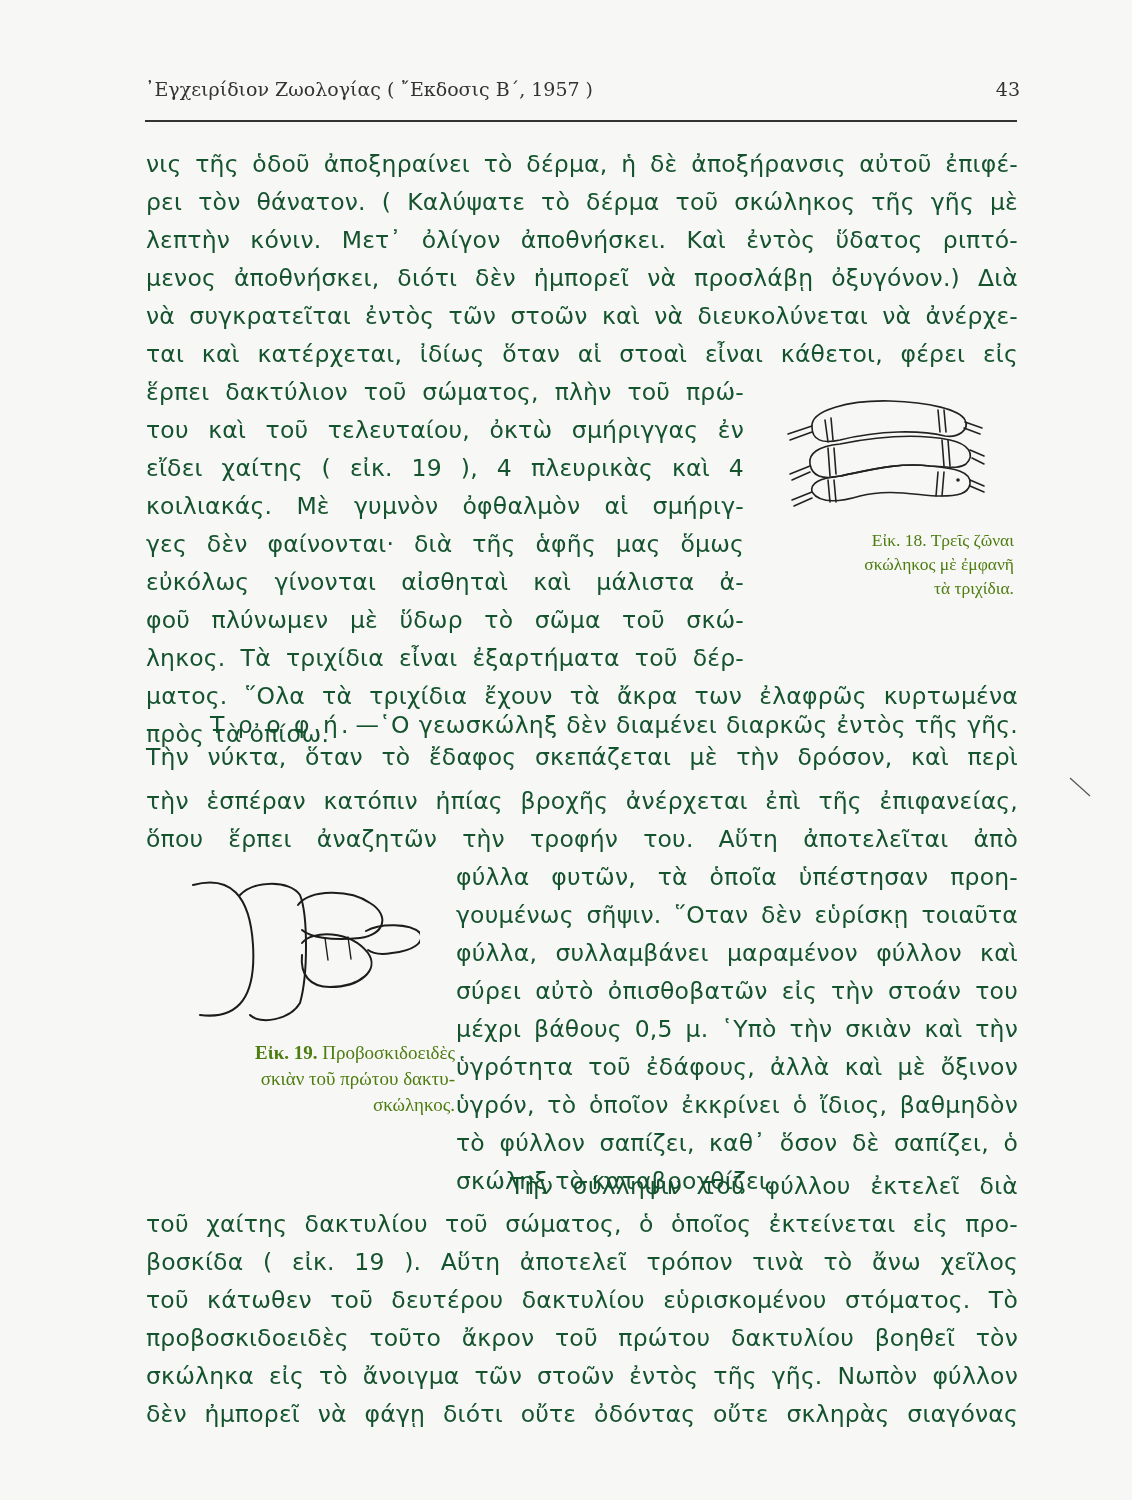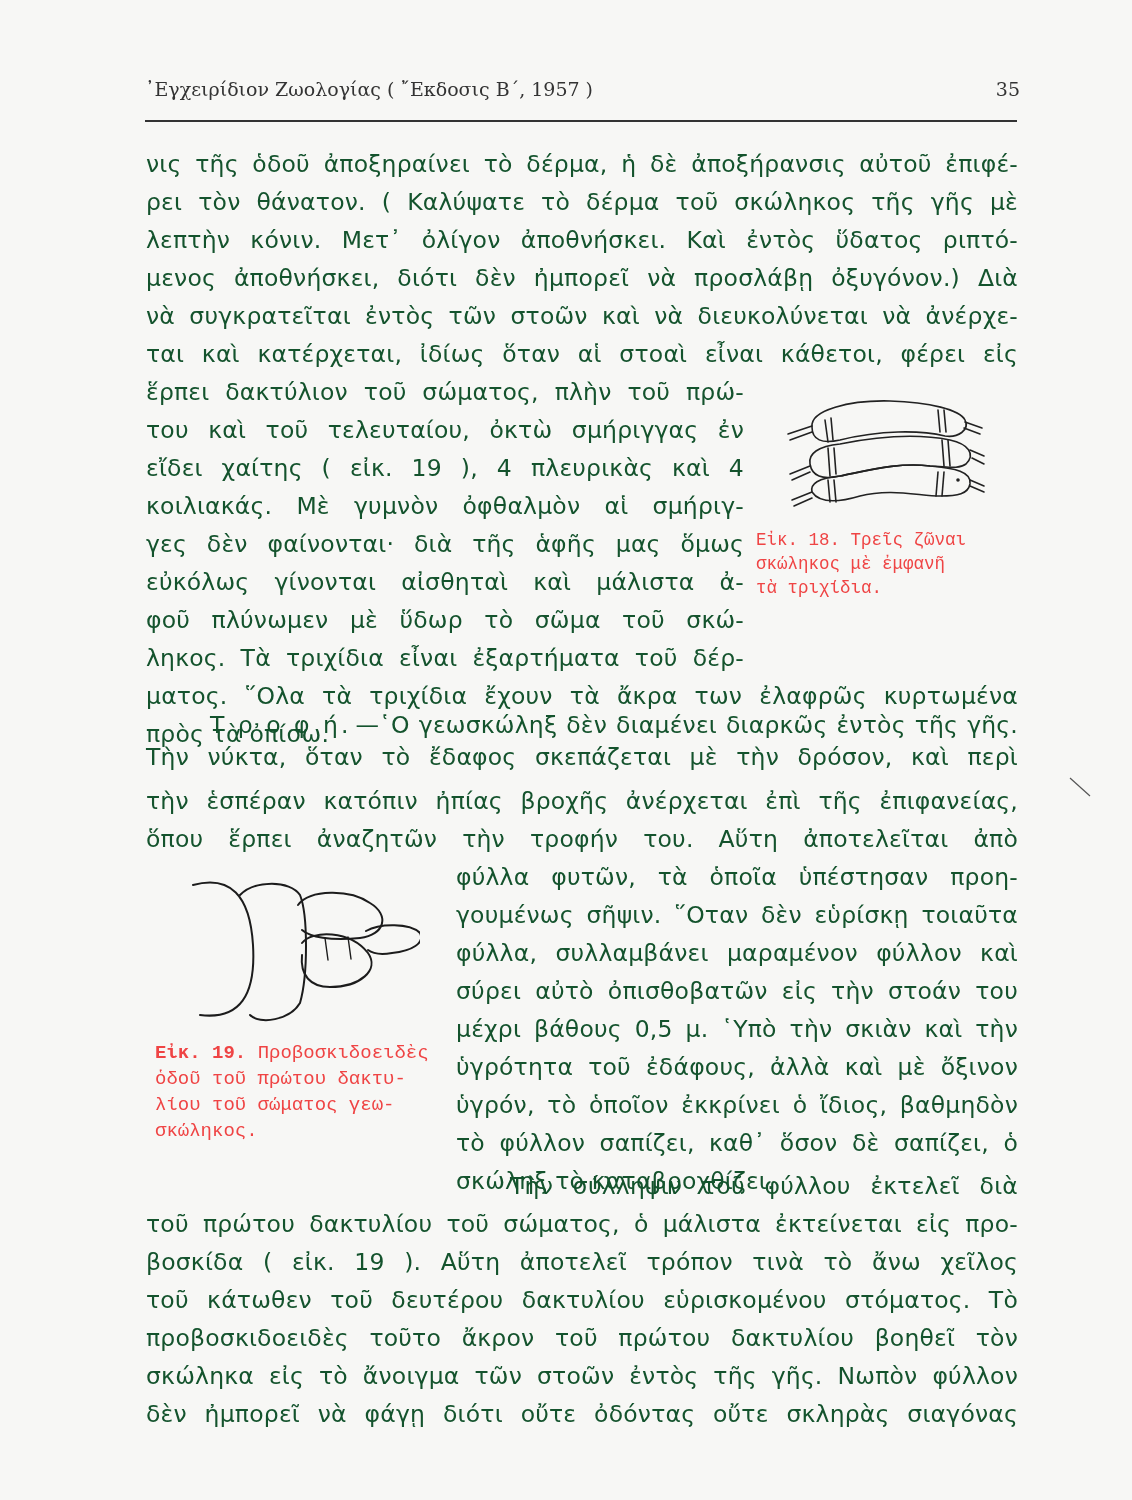--- a/index.html
+++ b/index.html
@@ -29,36 +29,36 @@
     white-space: nowrap;
     color: #14532d;
     text-align: justify;
     text-align-last: justify;
   }
   .full { left: 146px; width: 872px; }
   .left { left: 146px; width: 606px; }
   .right { left: 456px; width: 562px; }
   .caption {
     position: absolute;
-    font-family: Liberation Mono, monospace;
+    font-family: Liberation Serif, serif;
     font-size: 17.5px;
-    color: #ef4444;
-    text-align: left;
+    color: #4d7c0f;
+    text-align: right;
     line-height: 24px;
   }
   .caption .lbl { font-weight: bold; }
   .fig { position: absolute; }
   .mark { position: absolute; }
 </style>
 </head>
 <body>
 
 <div class="header">
   <span class="title">᾿Εγχειρίδιον Ζωολογίας ( ῎Εκδοσις Β΄, 1957 )</span>
-  <span class="pageno">35</span>
+  <span class="pageno">43</span>
 </div>
 <div class="rule"></div>
 
 <div class="line full" style="top:150px">νις τῆς ὁδοῦ ἀποξηραίνει τὸ δέρμα, ἡ δὲ ἀποξήρανσις αὐτοῦ ἐπιφέ-</div>
 <div class="line full" style="top:188px">ρει τὸν θάνατον. ( Καλύψατε τὸ δέρμα τοῦ σκώληκος τῆς γῆς μὲ</div>
 <div class="line full" style="top:226px">λεπτὴν κόνιν. Μετ᾿ ὀλίγον ἀποθνήσκει. Καὶ ἐντὸς ὕδατος ριπτό-</div>
 <div class="line full" style="top:264px">μενος ἀποθνήσκει, διότι δὲν ἠμπορεῖ νὰ προσλάβῃ ὀξυγόνον.) Διὰ</div>
 <div class="line full" style="top:302px">νὰ συγκρατεῖται ἐντὸς τῶν στοῶν καὶ νὰ διευκολύνεται νὰ ἀνέρχε-</div>
 <div class="line full" style="top:340px">ται καὶ κατέρχεται, ἰδίως ὅταν αἱ στοαὶ εἶναι κάθετοι, φέρει εἰς</div>
 
@@ -139,27 +139,26 @@
     <path d="M186,56 C200,48 230,48 240,58 C245,68 232,76 212,78 C200,80 192,78 188,75"></path>
     <line x1="145" y1="63" x2="148" y2="85" stroke-width="1.4"></line>
     <line x1="168" y1="62" x2="171" y2="84" stroke-width="1.4"></line>
   </g>
 </svg>
 <div class="caption" style="left:155px; top:1040px; width:300px; font-size:19px; line-height:26px">
   <div>
     <span class="lbl">Εἰκ. 19.</span>
     <span>Προβοσκιδοειδὲς</span>
   </div>
-  <div>ὁδοῦ τοῦ πρώτου δακτυ-</div>
-  <div>λίου τοῦ σώματος γεω-</div>
+  <div>σκιὰν τοῦ πρώτου δακτυ-</div>
   <div>σκώληκος.</div>
 </div>
 
 <div class="line" style="top:1172px; left:510px; width:508px">Τὴν σύλληψιν τοῦ φύλλου ἐκτελεῖ διὰ</div>
-<div class="line full" style="top:1210px">τοῦ πρώτου δακτυλίου τοῦ σώματος, ὁ μάλιστα ἐκτείνεται εἰς προ-</div>
+<div class="line full" style="top:1210px">τοῦ χαίτης δακτυλίου τοῦ σώματος, ὁ ὁποῖος ἐκτείνεται εἰς προ-</div>
 <div class="line full" style="top:1248px">βοσκίδα ( εἰκ. 19 ). Αὕτη ἀποτελεῖ τρόπον τινὰ τὸ ἄνω χεῖλος</div>
 <div class="line full" style="top:1286px">τοῦ κάτωθεν τοῦ δευτέρου δακτυλίου εὑρισκομένου στόματος. Τὸ</div>
 <div class="line full" style="top:1324px">προβοσκιδοειδὲς τοῦτο ἄκρον τοῦ πρώτου δακτυλίου βοηθεῖ τὸν</div>
 <div class="line full" style="top:1362px">σκώληκα εἰς τὸ ἄνοιγμα τῶν στοῶν ἐντὸς τῆς γῆς. Νωπὸν φύλλον</div>
 <div class="line full" style="top:1400px">δὲν ἠμπορεῖ νὰ φάγῃ διότι οὔτε ὀδόντας οὔτε σκληρὰς σιαγόνας</div>
 
 <svg class="mark" style="left:1068px; top:770px" width="30" height="40">
   <path d="M2,8 L22,26" stroke="#555" stroke-width="1.2" fill="none"></path>
 </svg>
 

